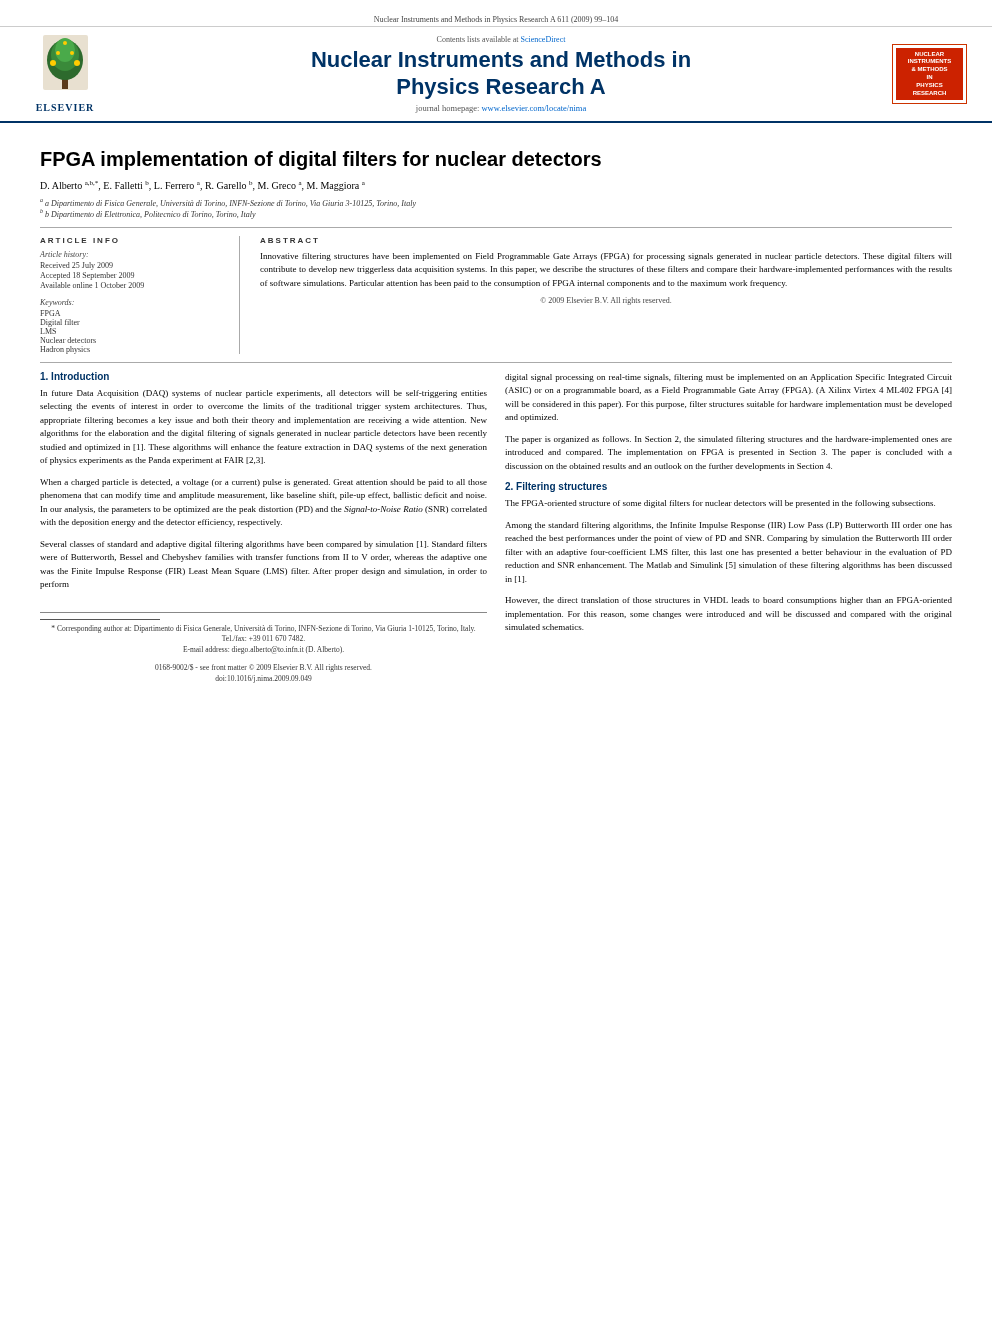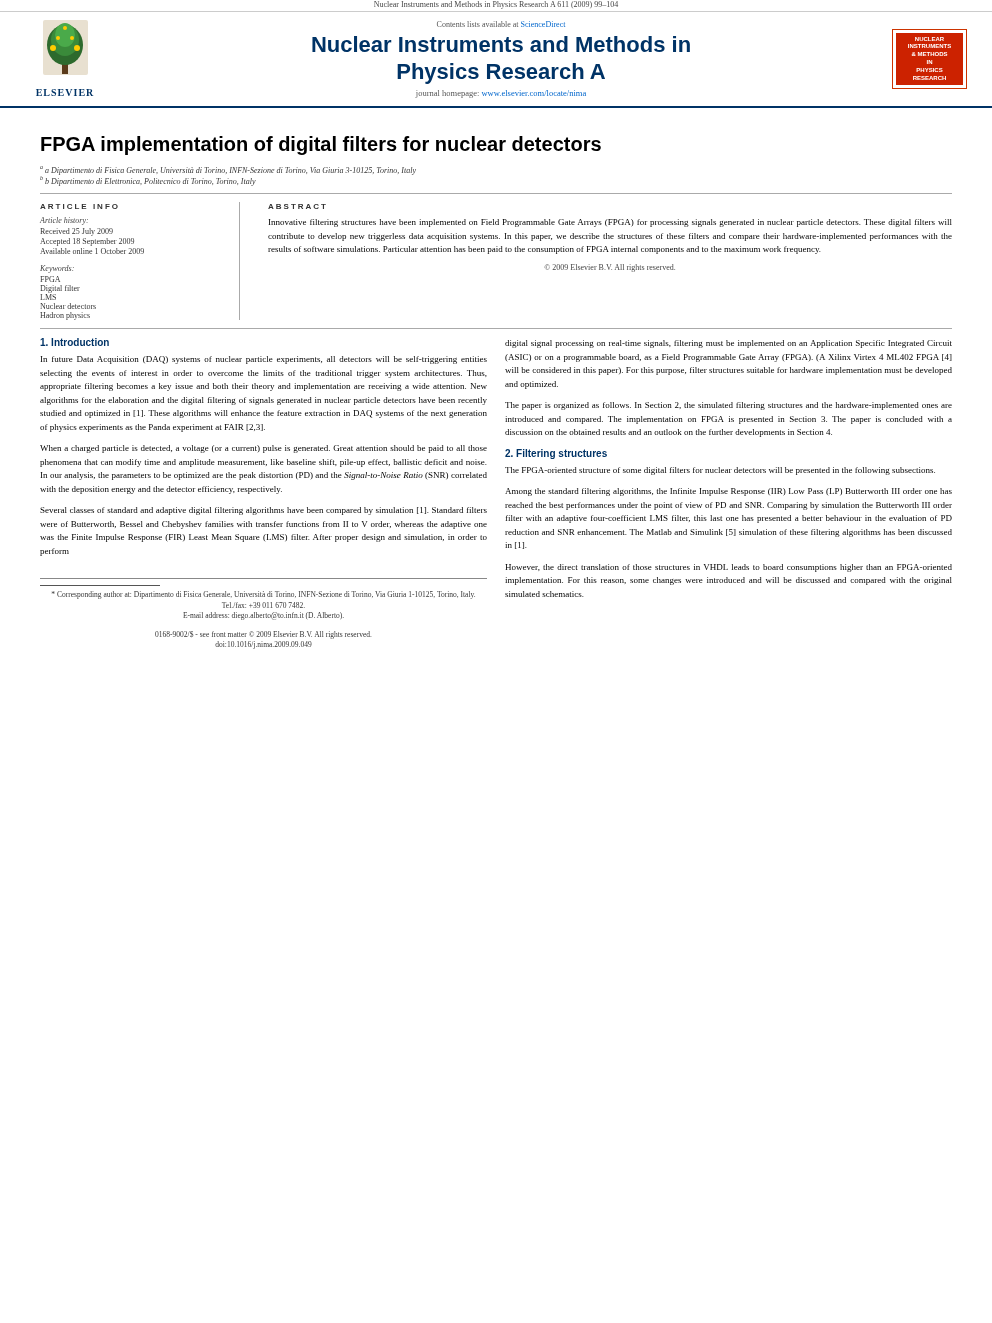--- a/index.html
+++ b/index.html
@@ -9,21 +9,21 @@
       font-size: 9.5px;
       color: #000;
       width: 992px;
       min-height: 1323px;
     }
 
     
     .top-bar {
       background: #fff;
       text-align: center;
-      padding: 0 0 2px;
+      padding: 15px 0 2px;
       font-size: 8px;
       color: #444;
       border-bottom: 1px solid #ccc;
     }
 
     
     .journal-header {
       display: flex;
       align-items: center;
       padding: 8px 20px;
@@ -139,21 +139,21 @@
 
     .divider-line {
       border: none;
       border-top: 1px solid #aaa;
       margin: 8px 0;
     }
 
     
     .article-info-row {
       display: flex;
-      gap: 28px;
+      gap: 20px;
       margin-bottom: 1px;
     }
     .article-info-col {
       width: 200px;
       flex-shrink: 0;
       border-right: 1px solid #aaa;
       padding-right: 15px;
     }
     .abstract-col {
       flex: 1;
@@ -302,20 +302,23 @@
         NUCLEAR<br>INSTRUMENTS<br>&amp; METHODS<br>IN<br>PHYSICS<br>RESEARCH
       </div>
     </div>
   </div>
 </div>
 
 <div class="article-content">
 
   <div class="article-title">FPGA implementation of digital filters for nuclear detectors</div>
 
+  <div class="authors">
+    <span>D. Alberto <sup>a,b,*</sup>, E. Falletti <sup>b</sup>, L. Ferrero <sup>a</sup>, R. Garello <sup>b</sup>, M. Greco <sup>a</sup>, M. Maggiora <sup>a</sup></span>
+  </div>
 
   <div class="affiliations">
     <div><sup>a</sup> <span>a Dipartimento di Fisica Generale, Università di Torino, INFN-Sezione di Torino, Via Giuria 3-10125, Torino, Italy</span></div>
     <div><sup>b</sup> <span>b Dipartimento di Elettronica, Politecnico di Torino, Torino, Italy</span></div>
   </div>
 
   <hr class="divider-line">
 
   <div class="article-info-row">
 

